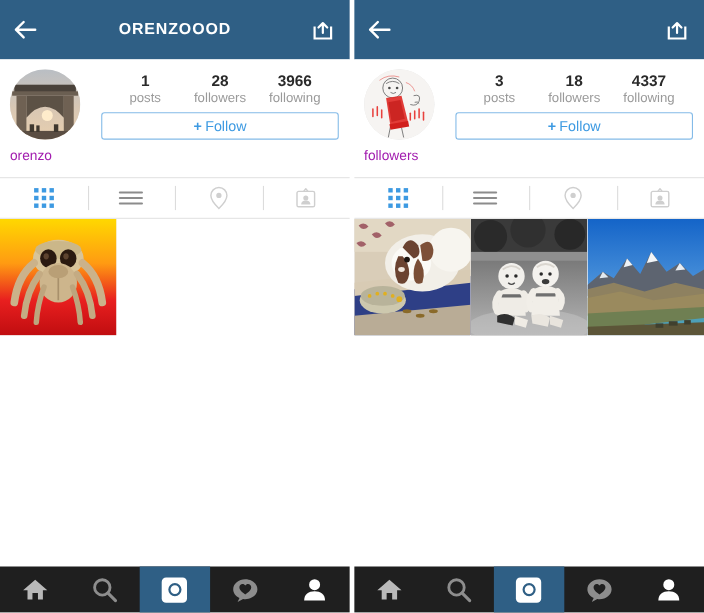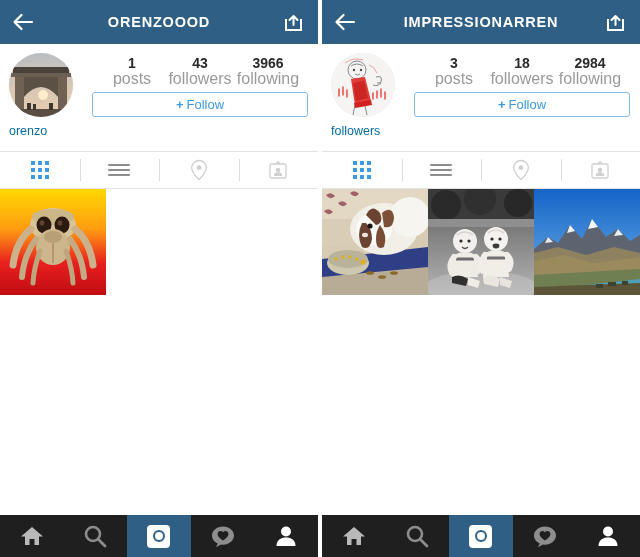--- a/index.html
+++ b/index.html
@@ -26,21 +26,21 @@
     height: 557px;
     background: #ffffff;
     overflow: hidden;
   }
   .panel-left  { left: 0; }
   .panel-right { left: 322px; }
 
   
   .nav-header {
     position: relative;
-    height: 44px;
+    height: 54px;
     background: #2f5f85;
     display: flex;
     align-items: center;
     justify-content: center;
   }
   .nav-title {
     color: #ffffff;
     font-size: 14.5px;
     font-weight: bold;
     letter-spacing: 0.8px;
@@ -98,21 +98,21 @@
   .stat { text-align: center; flex: 1; cursor: pointer; }
   .stat-num {
     display: block;
     font-size: 14px;
     font-weight: bold;
     color: #2a2a2a;
     line-height: 17px;
   }
   .stat-label {
     display: block;
-    font-size: 16px;
+    font-size: 12px;
     color: #9a9a9a;
     line-height: 14px;
   }
   .follow-btn {
     margin-top: 1px;
     height: 25px;
     border: 1px solid #84bbe8;
     border-radius: 3px;
     background: #ffffff;
     color: #3d9ae2;
@@ -124,21 +124,21 @@
     cursor: pointer;
     box-sizing: border-box;
   }
   .follow-plus { font-weight: bold; margin-right: 3px; }
 
   .username {
     position: absolute;
     left: 9px;
     top: 80px;
     font-size: 12.5px;
-    color: #0369a1;
+    color: #a21caf;
   }
 
   
   .tabs {
     display: flex;
     height: 36px;
     border-top: 1px solid #e2e2e2;
     border-bottom: 1px solid #e2e2e2;
     background: #ffffff;
   }
@@ -277,21 +277,21 @@
         </svg>
       </div>
 
       <div class="profile-right">
         <div class="stats">
           <div class="stat">
             <span class="stat-num">1</span>
             <span class="stat-label">posts</span>
           </div>
           <div class="stat">
-            <span class="stat-num">43</span>
+            <span class="stat-num">28</span>
             <span class="stat-label">followers</span>
           </div>
           <div class="stat">
             <span class="stat-num">3966</span>
             <span class="stat-label">following</span>
           </div>
         </div>
         <div class="follow-btn">
           <span class="follow-plus">+</span>
           <span>Follow</span>
@@ -404,21 +404,20 @@
   </div>
 
   <div class="panel panel-right">
 
     <div class="nav-header">
       <span class="back-arrow">
         <svg viewBox="0 0 22 18">
             <path d="M9.5 2 L2.5 9 L9.5 16 M2.5 9 L20 9" fill="none" stroke="#ffffff" stroke-width="2.2" stroke-linecap="round" stroke-linejoin="round"></path>
           </svg>
       </span>
-      <span class="nav-title">IMPRESSIONARREN</span>
       <span class="share-btn">
         <svg viewBox="0 0 22 20">
           <path d="M2 7 L2 18 L17 18 L17 7" fill="none" stroke="#ffffff" stroke-width="2"></path>
           <path d="M9.5 13 L9.5 4 M9.5 4 L5.5 8 M9.5 4 L13.5 8" fill="none" stroke="#ffffff" stroke-width="2" stroke-linecap="round" stroke-linejoin="round"></path>
         </svg>
       </span>
     </div>
 
     <div class="profile">
       <div class="avatar-wrap">
@@ -457,21 +456,21 @@
         <div class="stats">
           <div class="stat">
             <span class="stat-num">3</span>
             <span class="stat-label">posts</span>
           </div>
           <div class="stat">
             <span class="stat-num">18</span>
             <span class="stat-label">followers</span>
           </div>
           <div class="stat">
-            <span class="stat-num">2984</span>
+            <span class="stat-num">4337</span>
             <span class="stat-label">following</span>
           </div>
         </div>
         <div class="follow-btn">
           <span class="follow-plus">+</span>
           <span>Follow</span>
         </div>
       </div>
 
       <div class="username">followers</div>

